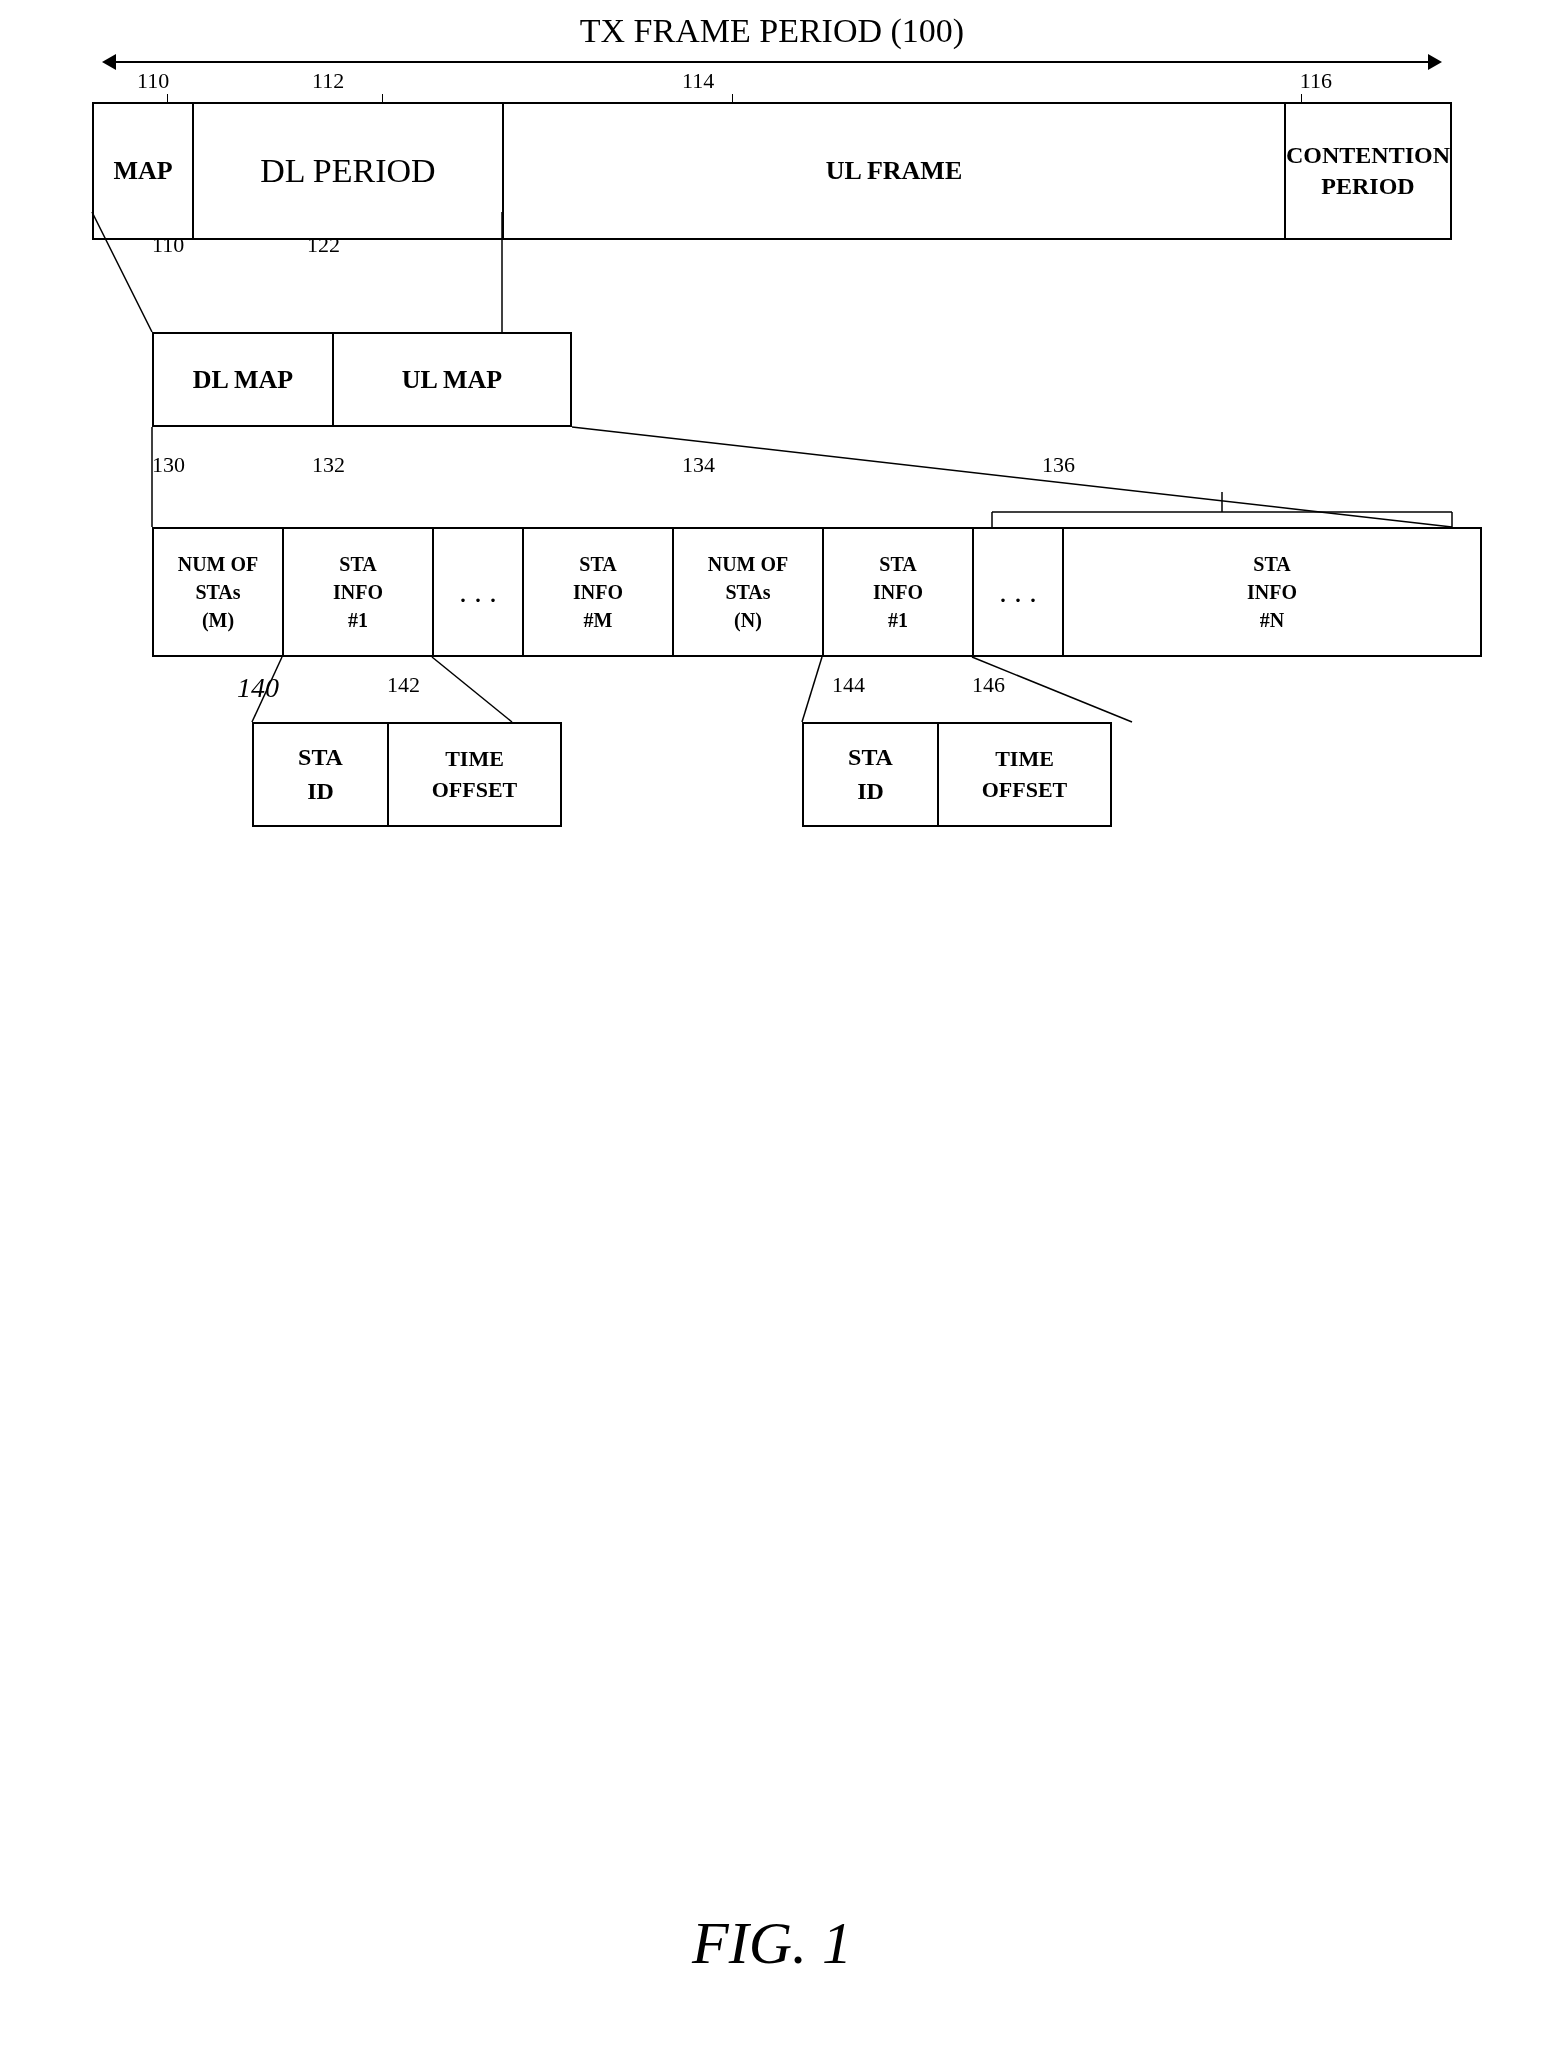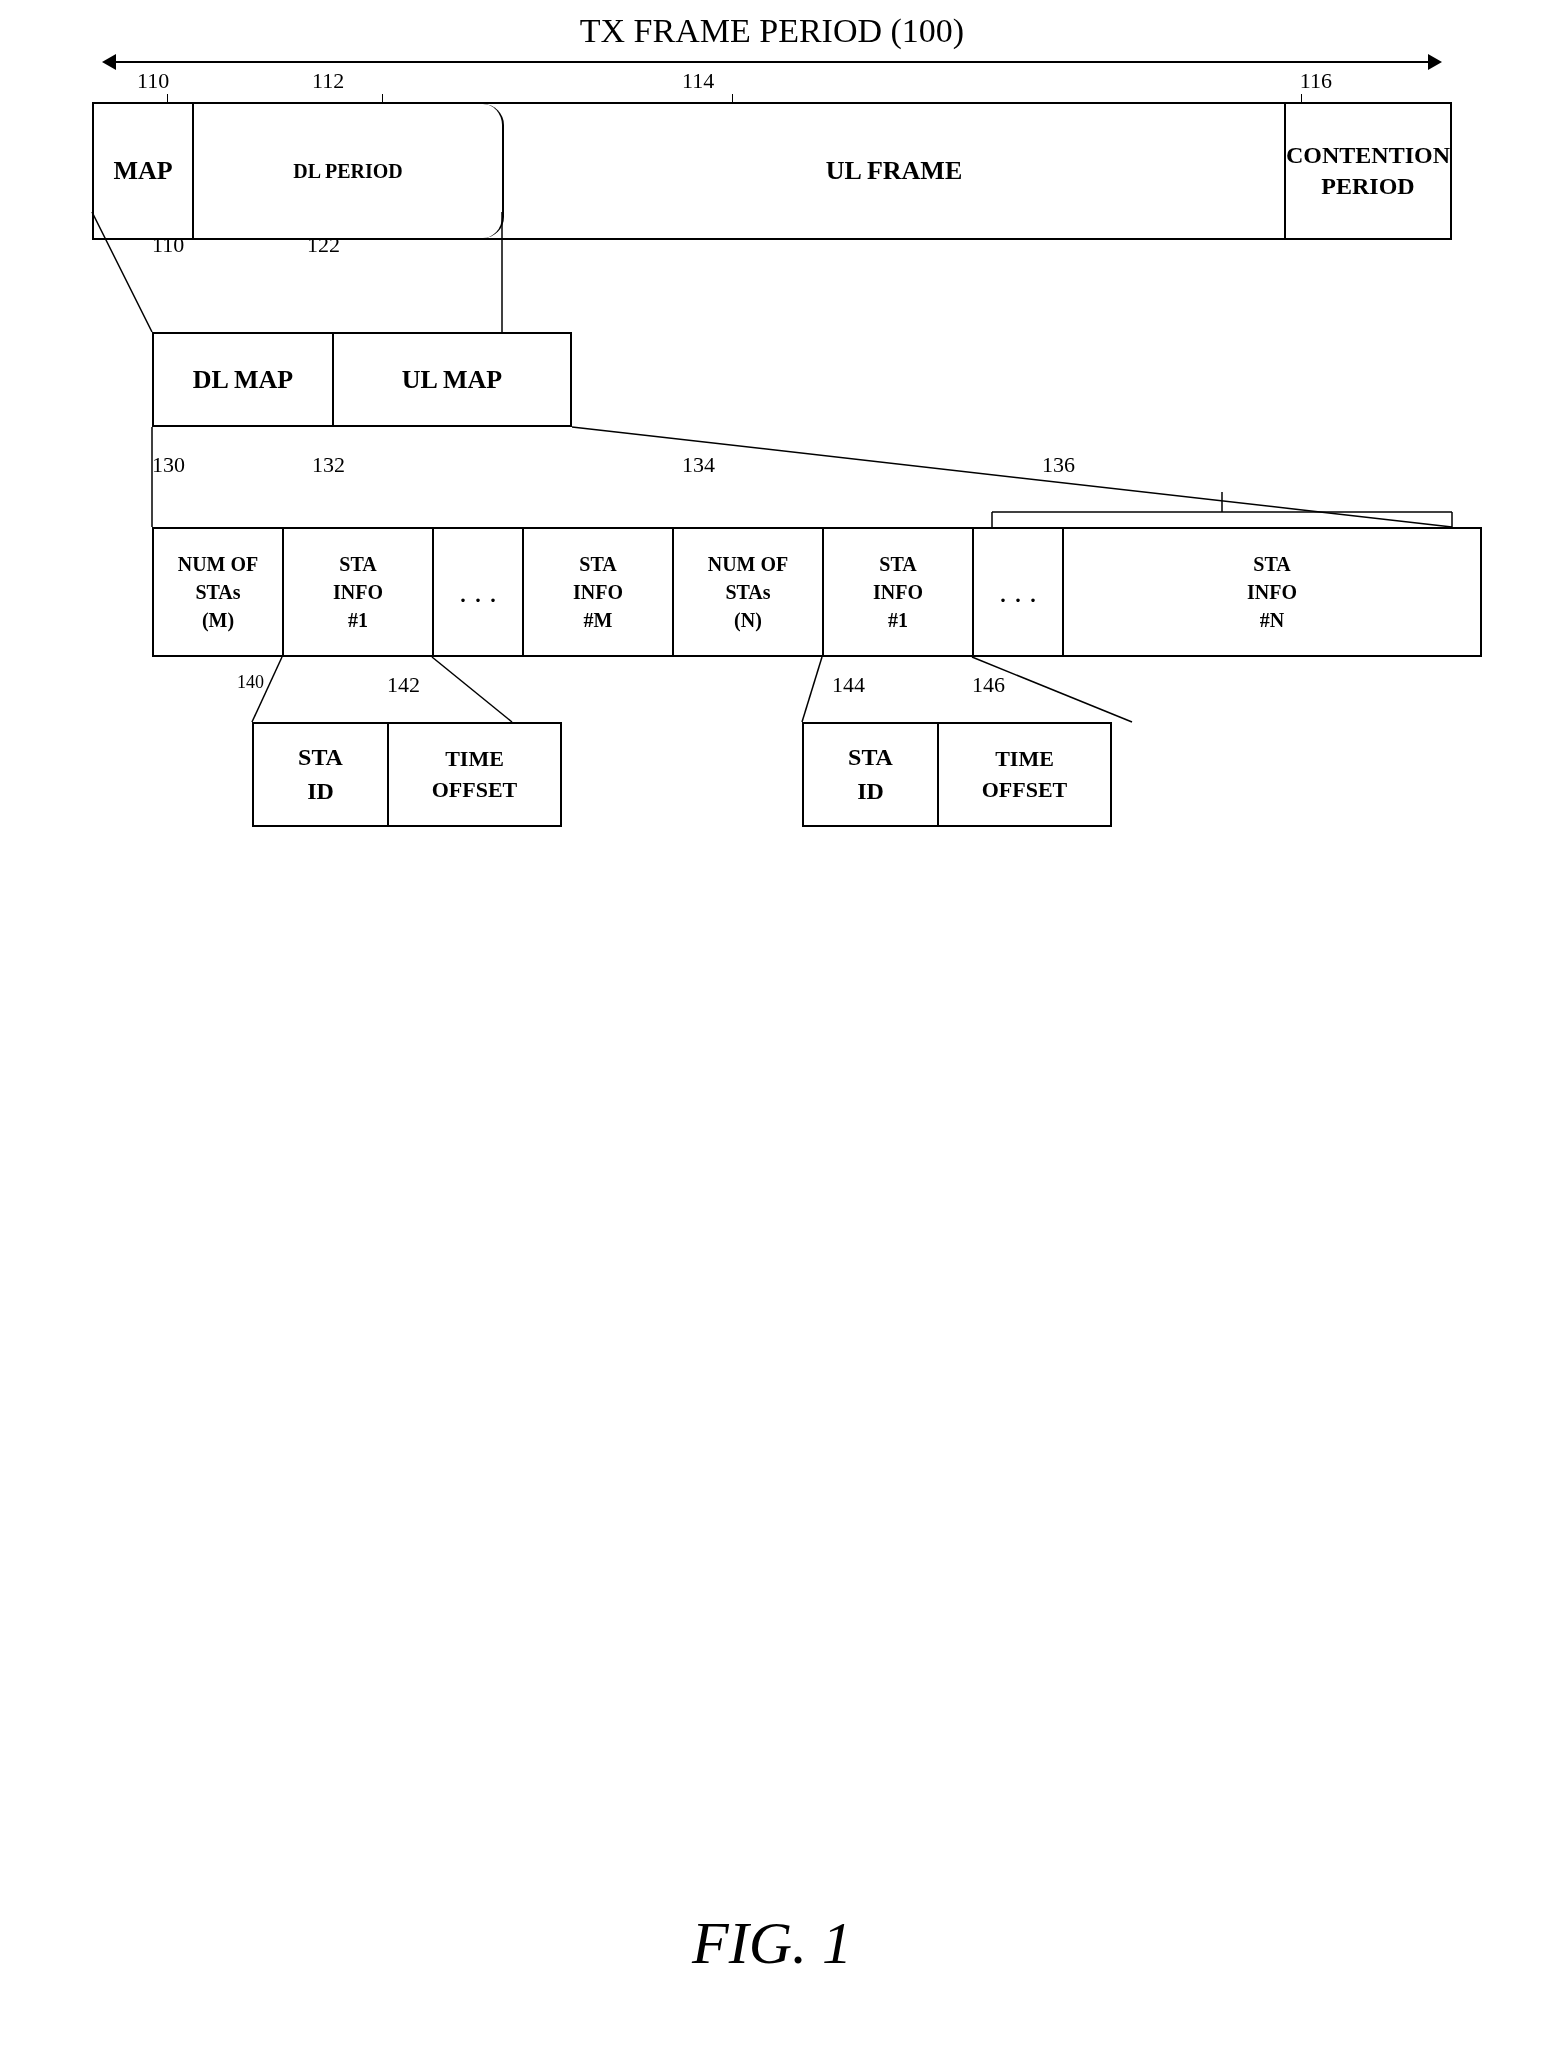--- a/index.html
+++ b/index.html
@@ -44,21 +44,21 @@
 
   <div style="position:absolute; top:82px; left:30px; right:30px;">
     <div style="position:absolute; left:75px; top:0; width:1px; height:8px; background:#000;"></div>
     <div style="position:absolute; left:290px; top:0; width:1px; height:8px; background:#000;"></div>
     <div style="position:absolute; left:640px; top:0; width:1px; height:8px; background:#000;"></div>
     <div style="position:absolute; right:150px; top:0; width:1px; height:8px; background:#000;"></div>
   </div>
 
   <div style="position:absolute; top:90px; left:30px; right:30px; display:flex; border:2.5px solid #000; height:138px;">
     <div style="flex:0 0 100px; border-right:2.5px solid #000; display:flex; align-items:center; justify-content:center; font-size:26px; font-weight:bold;">MAP</div>
-    <div style="flex:0 0 310px; border-right:2.5px solid #000; display:flex; align-items:center; justify-content:center; font-size:20px; font-weight:bold;border-radius:21px;">DL PERIOD</div>
+    <div style="flex:0 0 310px; border-right:2.5px solid #000; display:flex; align-items:center; justify-content:center; font-size:34px; font-weight:normal;">DL PERIOD</div>
     <div style="flex:1; border-right:2.5px solid #000; display:flex; align-items:center; justify-content:center; font-size:26px; font-weight:bold;">UL FRAME</div>
     <div style="flex:0 0 155px; display:flex; align-items:center; justify-content:center; font-size:24px; font-weight:bold; text-align:center; line-height:1.3;">CONTENTION<br>PERIOD</div>
   </div>
 
   <div style="position:absolute; top:220px; left:30px;">
     <span style="position:absolute; left:60px; font-size:22px;">110</span>
     <span style="position:absolute; left:215px; font-size:22px;">122</span>
   </div>
 
   <svg style="position:absolute; top:90px; left:30px; width:450px; height:250px; overflow:visible;">
@@ -96,21 +96,21 @@
     <div style="flex:0 0 150px; border-right:2.5px solid #000; display:flex; align-items:center; justify-content:center; font-size:20px; font-weight:bold; text-align:center; line-height:1.4;">STA<br>INFO<br>#1</div>
     <div style="flex:0 0 90px; border-right:2.5px solid #000; display:flex; align-items:center; justify-content:center; font-size:30px;">. . .</div>
     <div style="flex:0 0 150px; border-right:2.5px solid #000; display:flex; align-items:center; justify-content:center; font-size:20px; font-weight:bold; text-align:center; line-height:1.4;">STA<br>INFO<br>#M</div>
     <div style="flex:0 0 150px; border-right:2.5px solid #000; display:flex; align-items:center; justify-content:center; font-size:20px; font-weight:bold; text-align:center; line-height:1.4;">NUM OF<br>STAs<br>(N)</div>
     <div style="flex:0 0 150px; border-right:2.5px solid #000; display:flex; align-items:center; justify-content:center; font-size:20px; font-weight:bold; text-align:center; line-height:1.4;">STA<br>INFO<br>#1</div>
     <div style="flex:0 0 90px; border-right:2.5px solid #000; display:flex; align-items:center; justify-content:center; font-size:30px;">. . .</div>
     <div style="flex:1; display:flex; align-items:center; justify-content:center; font-size:20px; font-weight:bold; text-align:center; line-height:1.4;">STA<br>INFO<br>#N</div>
   </div>
 
   <div style="position:absolute; top:660px; left:90px;">
-    <span style="position:absolute; left:85px; font-size:18px;">140</span>
+    <span style="position:absolute; left:85px; font-size:28px;font-style:italic;">140</span>
     <span style="position:absolute; left:235px; font-size:22px;">142</span>
     <span style="position:absolute; left:680px; font-size:22px;">144</span>
     <span style="position:absolute; left:820px; font-size:22px;">146</span>
   </div>
 
   <svg style="position:absolute; top:515px; left:90px; width:600px; height:200px; overflow:visible;">
     <line x1="130" y1="130" x2="100" y2="195" stroke="#000" stroke-width="1.5"></line>
     <line x1="280" y1="130" x2="360" y2="195" stroke="#000" stroke-width="1.5"></line>
   </svg>
 

